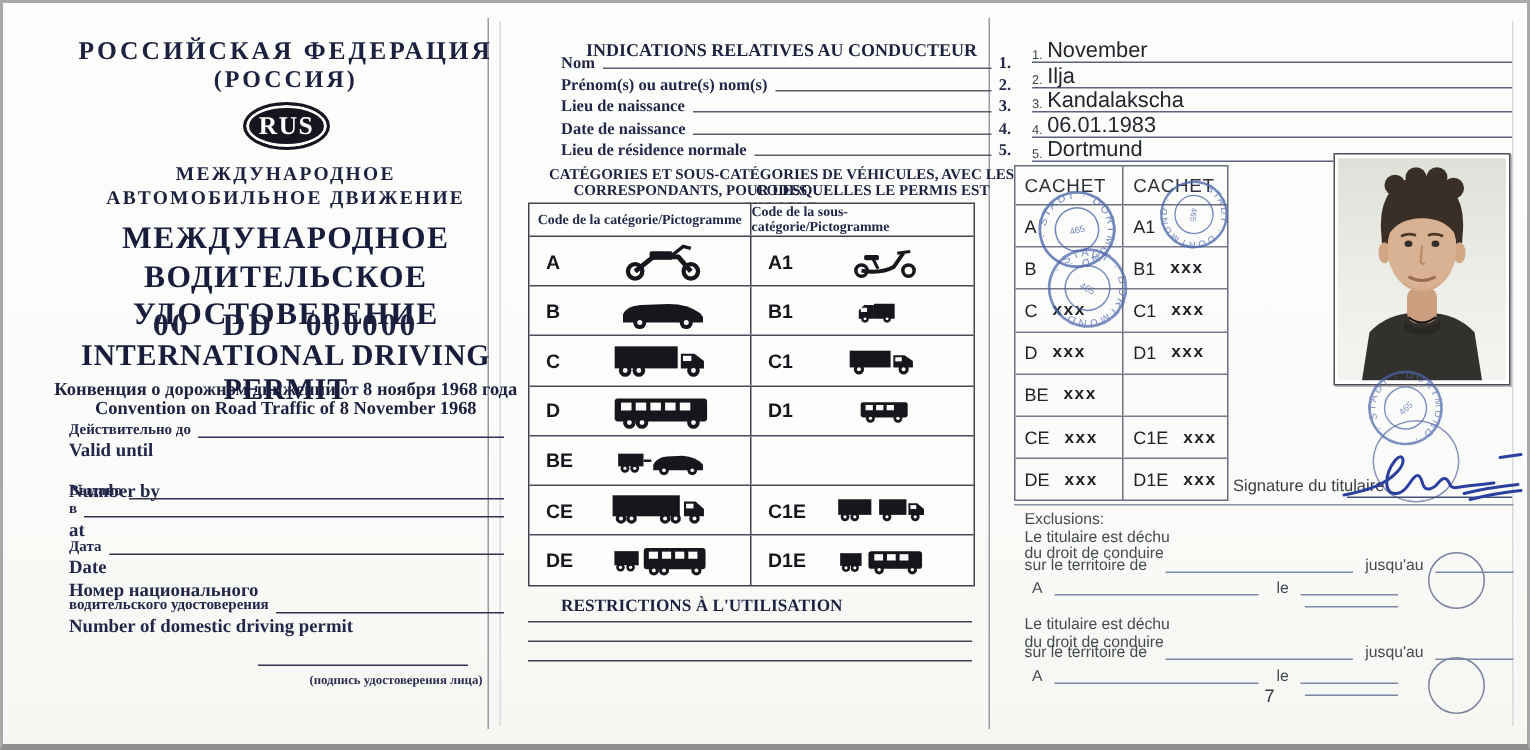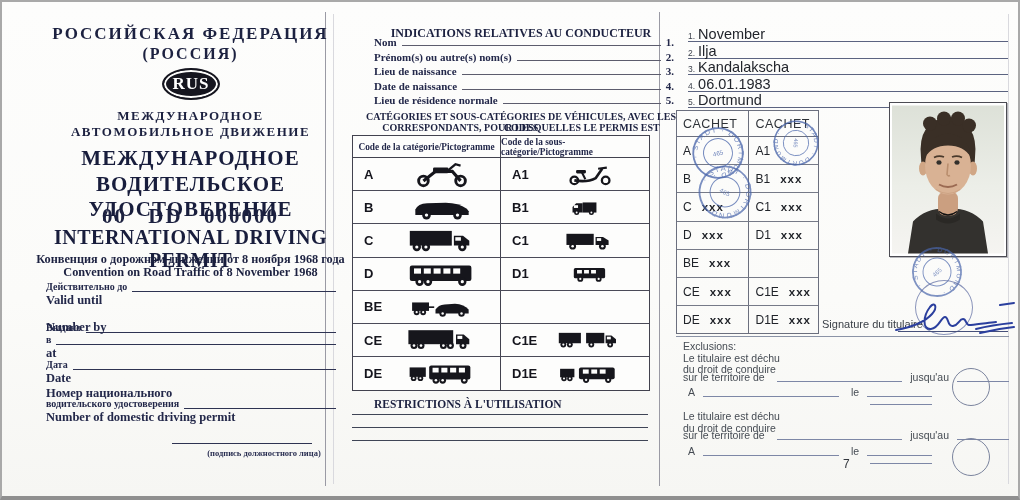--- a/index.html
+++ b/index.html
@@ -132,21 +132,21 @@
   <div class="abs sub-en ser" style="left:22px; top:369px">Date</div>
 
   <div class="abs sub-en ser" style="left:22px; top:384px">Номер национального</div>
   <div class="abs fline ser" style="left:22px; top:396px; width:290px">
     <span>водительского удостоверения</span>
       <span class="ln"></span>
   </div>
   <div class="abs sub-en ser" style="left:22px; top:408px">Number of domestic driving permit</div>
 
   <div class="abs sig-line-left"></div>
-  <div class="abs sig-caption ser">(подпись должностного лица)</div>
+  <div class="abs sig-caption ser">(подпись удостоверения лица)</div>
 
   <div class="abs ctr ser" style="left:340px; top:24px; width:314px; font-size:12px; font-weight:bold; color:#1c2140">INDICATIONS RELATIVES AU CONDUCTEUR</div>
 
   <div class="abs mrow ser" style="left:350px; top:33px; width:300px; height:13px">
     <span>Nom</span>
       <span class="dots"></span>
       <span class="num">1.</span>
   </div>
   <div class="abs mrow ser" style="left:350px; top:47.5px; width:300px; height:13px">
     <span>Prénom(s) ou autre(s) nom(s)</span>

